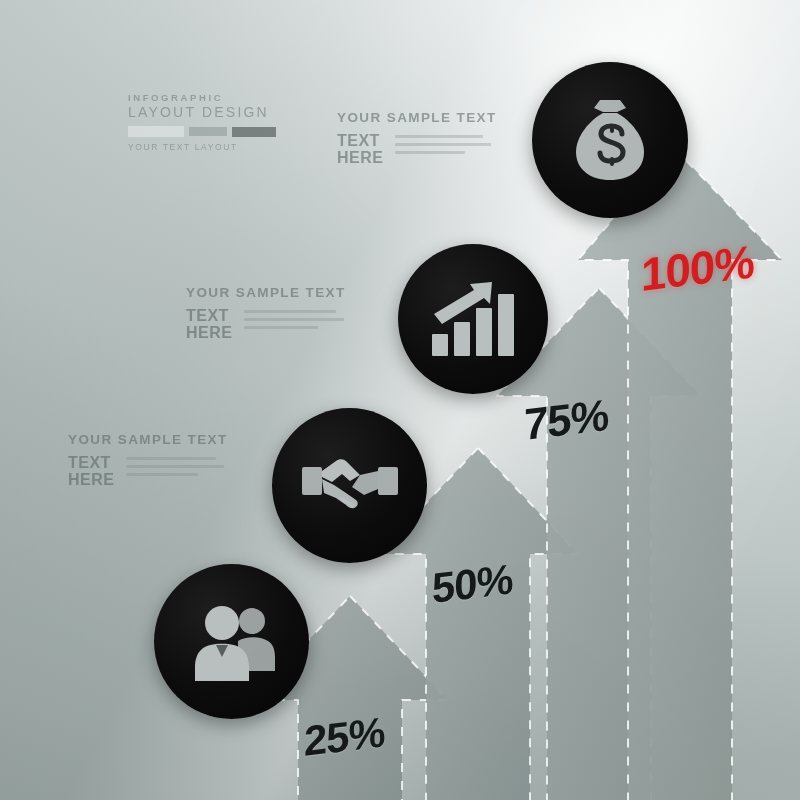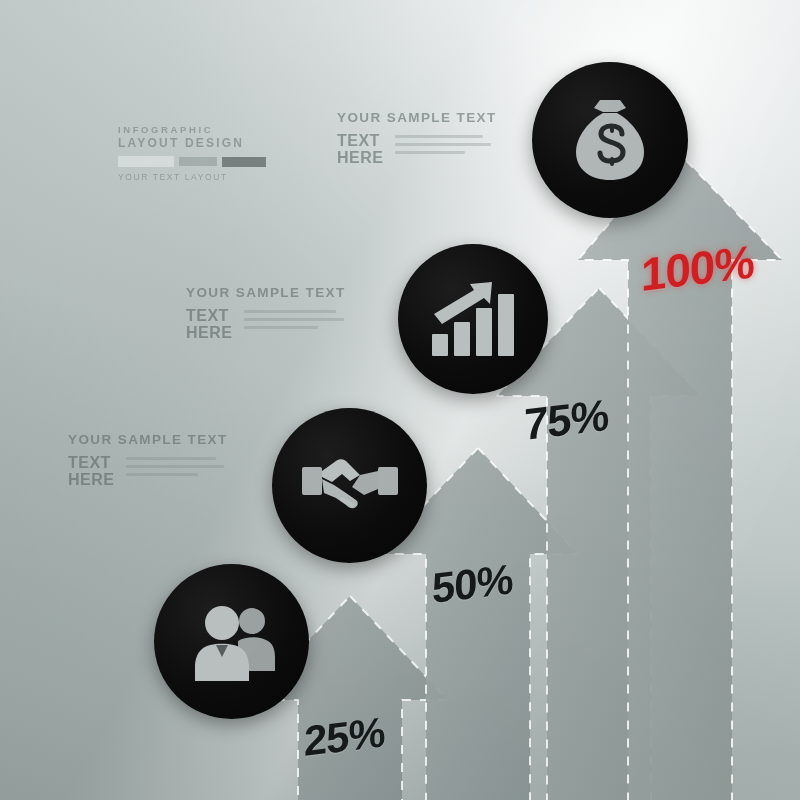--- a/index.html
+++ b/index.html
@@ -129,36 +129,35 @@
     border-radius: 1px;
   }
 
   .txt-1 { left: 337px; top: 110px; }
   .txt-2 { left: 186px; top: 285px; }
   .txt-3 { left: 68px;  top: 432px; }
 
   
   .title-block {
     position: absolute;
-    left: 118px;
+    left: 128px;
     top: 92px;
     opacity: 0.55;
-    margin-top: 32px;
   }
   .title-kicker {
     font-size: 9.5px;
     font-weight: 700;
     letter-spacing: 2.6px;
     color: #6c7876;
     margin: 0 0 1px 0;
     white-space: nowrap;
   }
   .title-main {
-    font-size: 12px;
-    font-weight: 700;
+    font-size: 14px;
+    font-weight: 400;
     letter-spacing: 2.2px;
     color: #67736f;
     margin: 0 0 6px 0;
     white-space: nowrap;
   }
   .title-bars {
     display: flex;
     align-items: center;
     gap: 5px;
     margin-bottom: 5px;

